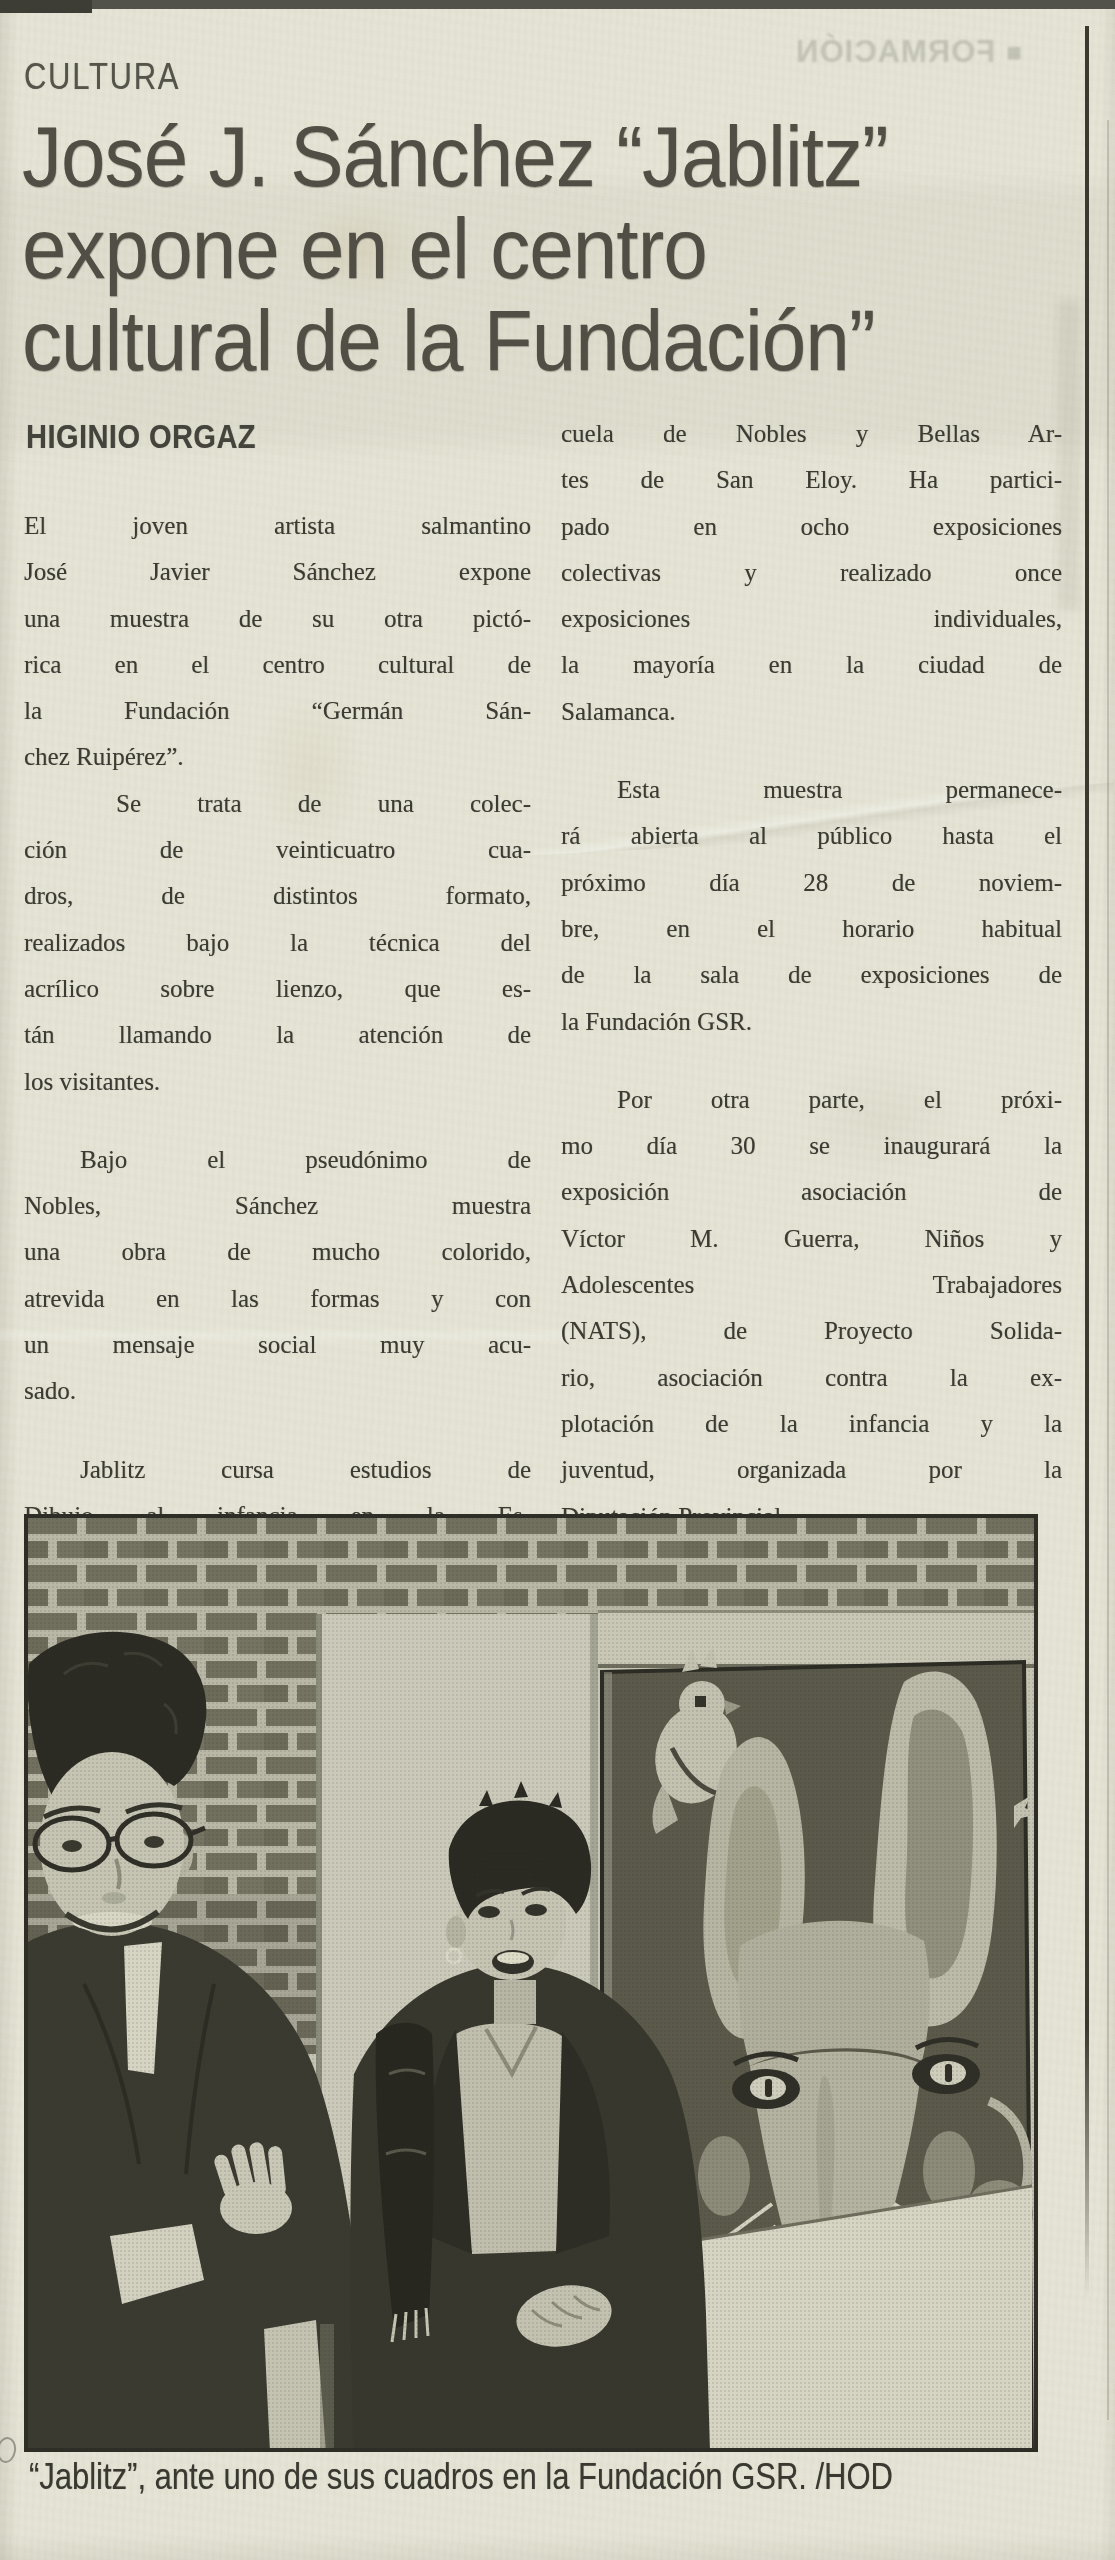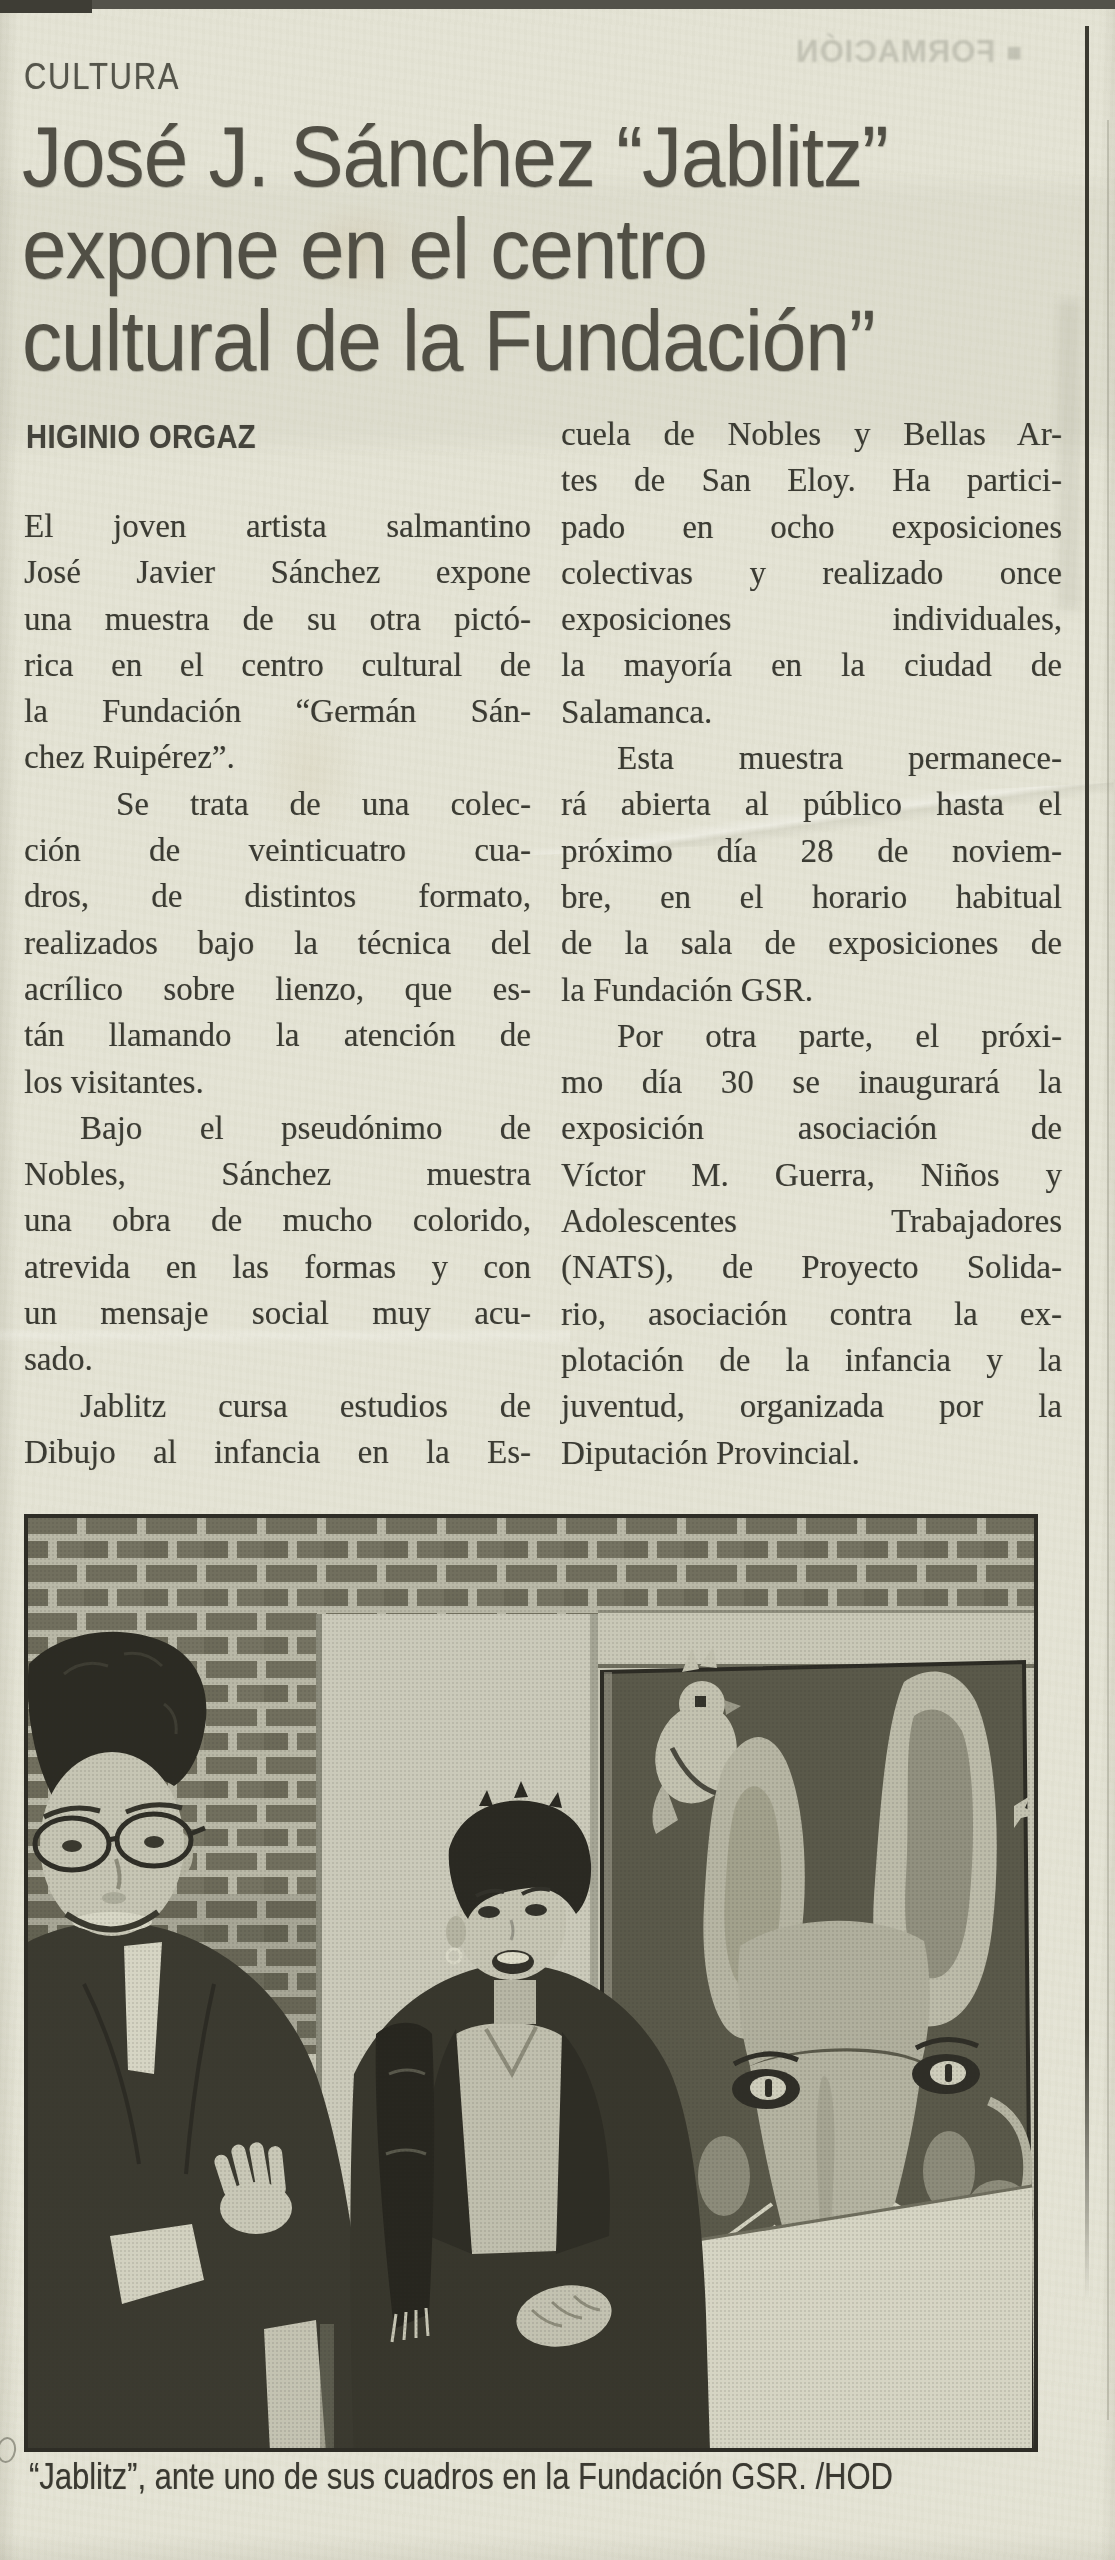--- a/index.html
+++ b/index.html
@@ -51,25 +51,25 @@
     font-size:86px;line-height:92px;letter-spacing:-1px;color:#514f45;
     transform:scaleX(0.93);transform-origin:left top;
     text-shadow:0.5px 0.5px 1px rgba(80,79,69,0.45);}
   .byline{position:absolute;left:26px;top:418px;font-size:33px;font-weight:bold;
     letter-spacing:0.5px;color:#45443c;transform:scaleX(0.88);transform-origin:left top;
     text-shadow:0.4px 0.4px 0.8px rgba(70,68,60,0.4);}
   
   .bodycol{position:absolute;font-family:"Liberation Serif",serif;}
   .col1{left:24px;top:503px;width:507px;}
   .col2{left:561px;top:411px;width:501px;}
-  .bline{font-size:33px;line-height:46.3px;color:#3b3b33;
+  .bline{font-size:25px;line-height:46.3px;color:#3b3b33;
     text-align:justify;text-align-last:justify;white-space:normal;
     text-shadow:0.4px 0.4px 0.7px rgba(59,59,51,0.38);}
   .bline.end{text-align:right;text-align-last:left;}
-  .bline.i1{text-indent:56px;}
+  .bline.i1{text-indent:56px;margin-top:32px;}
   .bline.i2{text-indent:92px;font-family:Liberation Serif, serif;}
   
   .photo-wrap{position:absolute;left:24px;top:1514px;width:1014px;height:938px;}
   .photo-wrap svg{display:block;}
   .caption{position:absolute;left:29px;top:2456px;font-size:36px;color:#3a3931;
     transform:scaleX(0.86);transform-origin:left top;white-space:nowrap;
     text-shadow:0.4px 0.4px 0.8px rgba(58,57,49,0.45);}
 </style>
 </head>
 <body>

